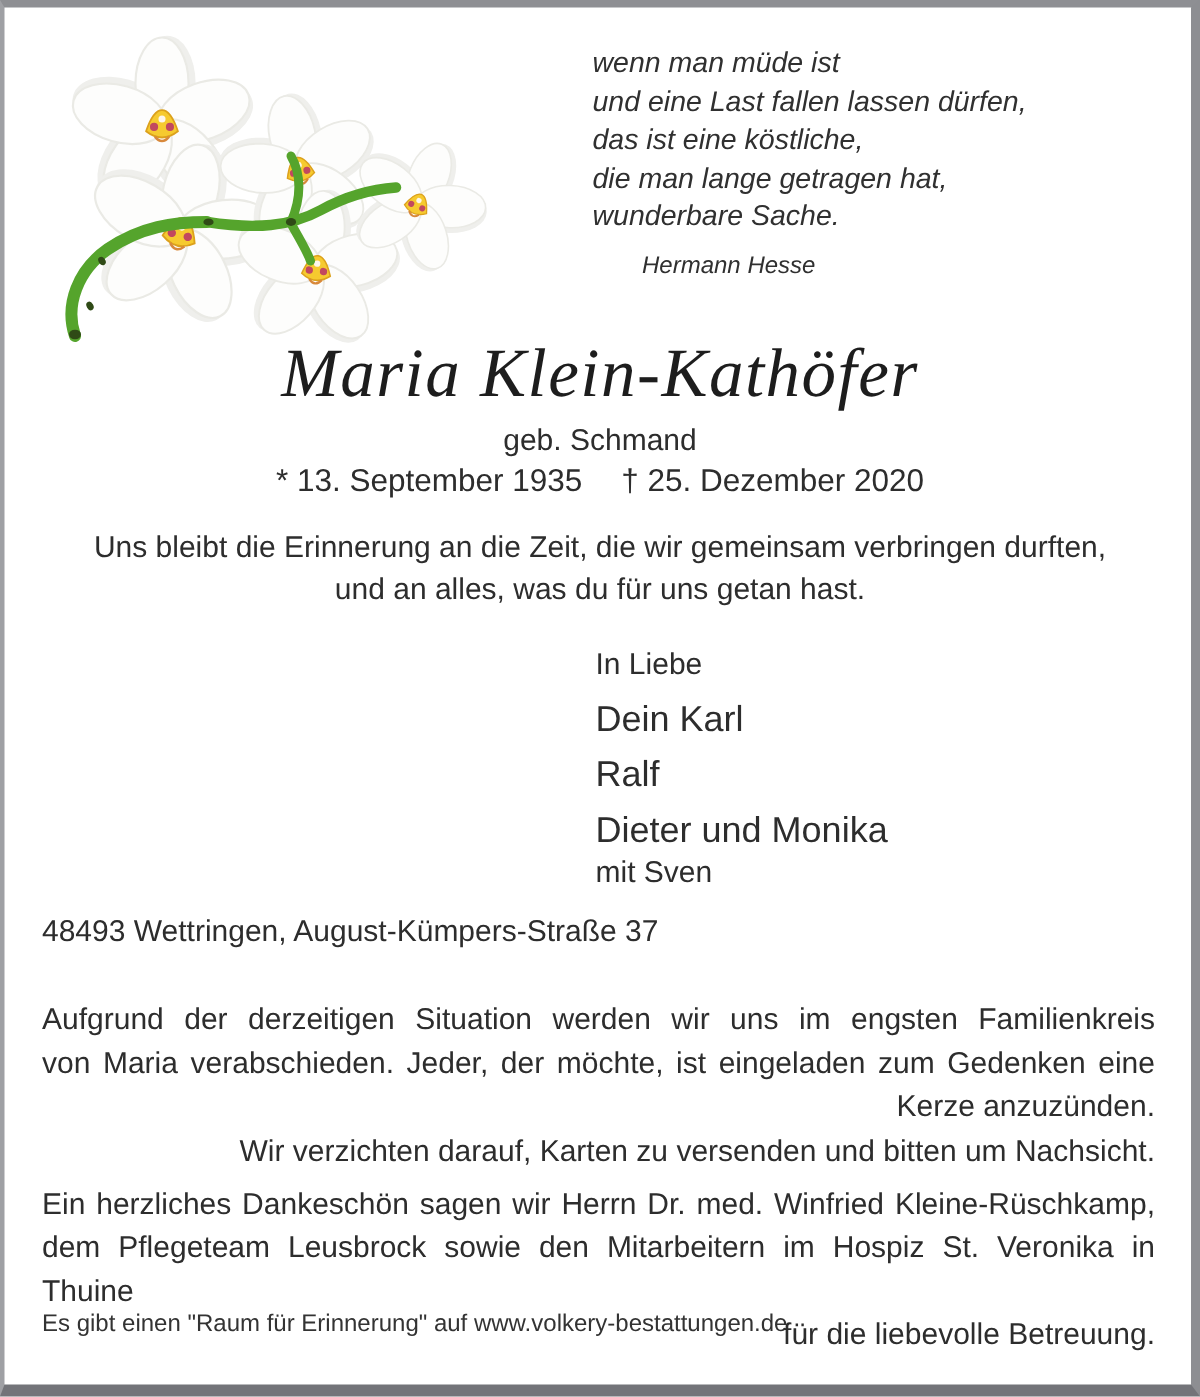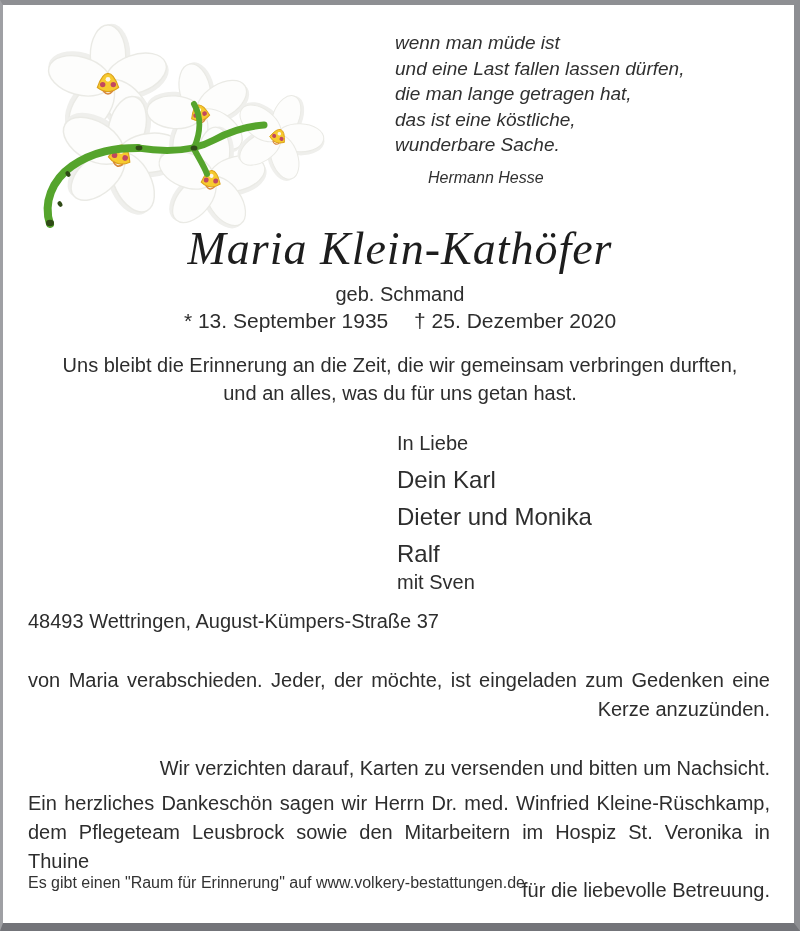--- a/index.html
+++ b/index.html
@@ -99,49 +99,50 @@
       <ellipse cx="60" cy="166" rx="3" ry="2.2" transform="rotate(55 60 166)"></ellipse>
       <ellipse cx="131" cy="140" rx="3.4" ry="2.4"></ellipse>
       <ellipse cx="186" cy="140" rx="3.4" ry="2.6"></ellipse>
     </g>
   </svg>
 </div>
 
 <div class="quote">
   <div>wenn man müde ist</div>
   <div>und eine Last fallen lassen dürfen,</div>
+  <div>das ist eine köstliche,</div>
   <div>die man lange getragen hat,</div>
-  <div>das ist eine köstliche,</div>
   <div>wunderbare Sache.</div>
   <div class="quote-attr">Hermann Hesse</div>
 </div>
 
 <div class="name">Maria Klein-Kathöfer</div>
 <div class="geb">geb. Schmand</div>
 <div class="dates">
   <span class="birth">* 13. September 1935</span>
   <span class="death">† 25. Dezember 2020</span>
 </div>
 
 <div class="memorial">
   <div>Uns bleibt die Erinnerung an die Zeit, die wir gemeinsam verbringen durften,</div>
   <div>und an alles, was du für uns getan hast.</div>
 </div>
 
 <div class="mourners">
   <div class="intro">In Liebe</div>
   <div class="big">Dein Karl</div>
+  <div class="big">Ralf</div>
   <div class="big">Dieter und Monika</div>
-  <div class="big">Ralf</div>
   <div class="small">mit Sven</div>
 </div>
 
 <div class="address">48493 Wettringen, August-Kümpers-Straße 37</div>
 
 <div class="para p1">
+  <span class="jline">Aufgrund der derzeitigen Situation werden wir uns im engsten Familienkreis</span>
   <span class="jline">von Maria verabschieden. Jeder, der möchte, ist eingeladen zum Gedenken eine</span>
   <span class="jlast">Kerze anzuzünden.</span>
 </div>
 
 <div class="para p2">
   <span class="jlast">Wir verzichten darauf, Karten zu versenden und bitten um Nachsicht.</span>
 </div>
 
 <div class="para p3">
   <span class="jline">Ein herzliches Dankeschön sagen wir Herrn Dr. med. Winfried Kleine-Rüschkamp,</span>

